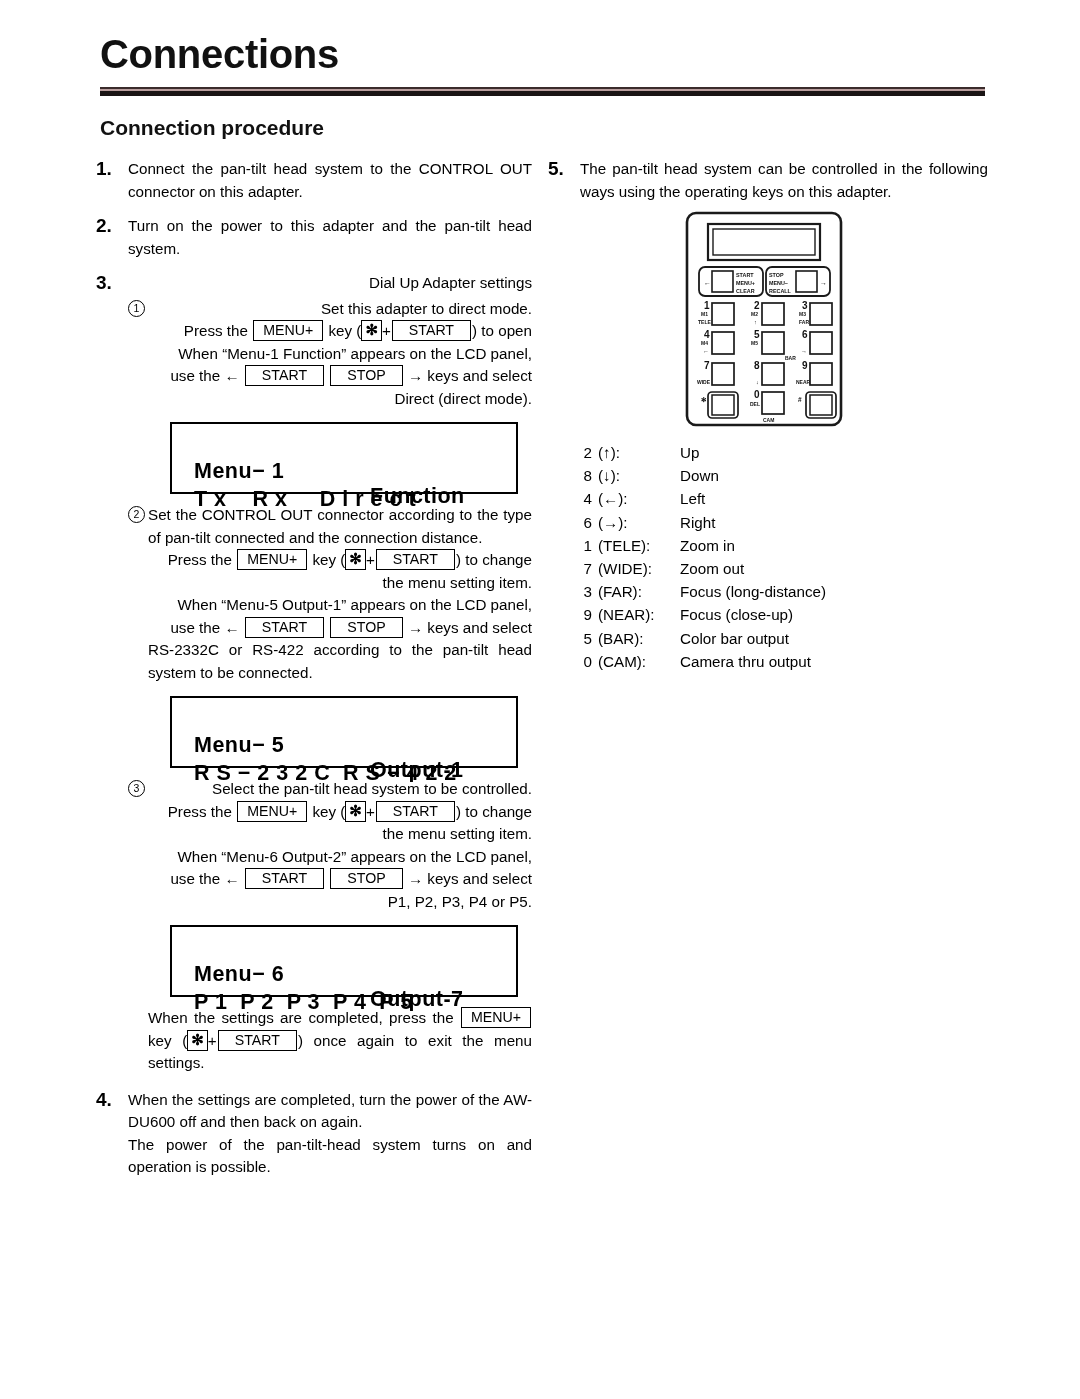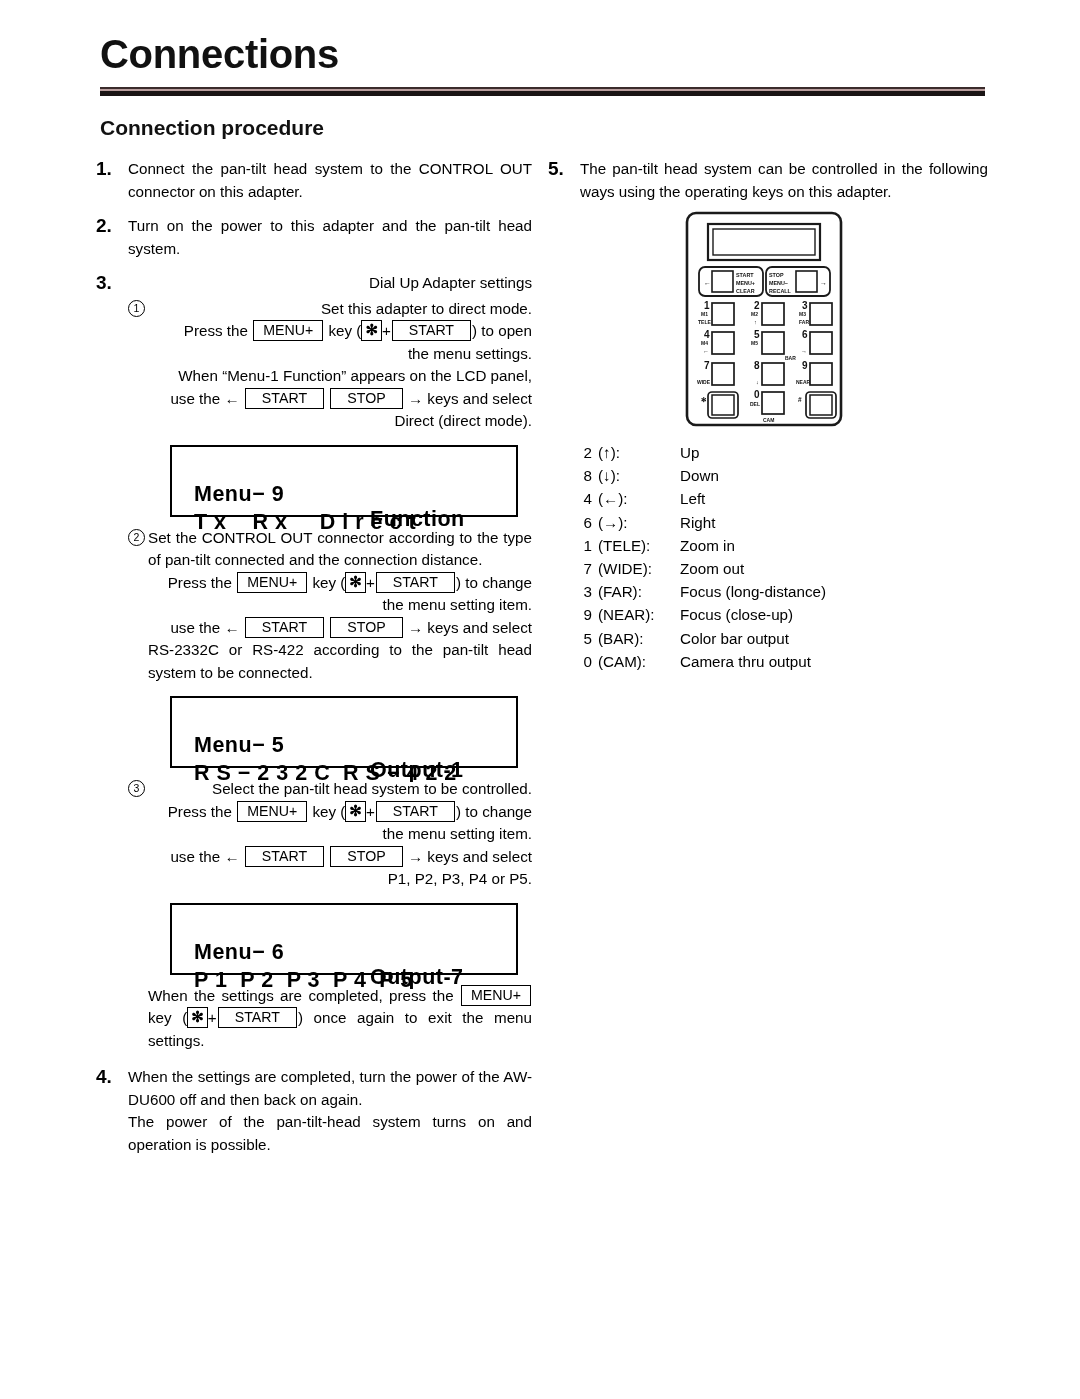--- a/index.html
+++ b/index.html
@@ -239,52 +239,52 @@
 
         <div class="subitem">
           <span class="circ">1</span>
           <div class="sub-body">
             <p class="ptext nojust">Set this adapter to direct mode.</p>
             <p class="ptext nojust">
               <span>Press the</span>
               <span class="keybox">MENU+</span>
               <span>key (</span><span class="keybox star">✻</span><span>+</span><span class="keybox wide">START</span><span>) to open</span>
             </p>
-            <p class="ptext nojust">the menu settings.</p>
             <p class="ptext nojust">When “Menu-1 Function” appears on the LCD panel,</p>
             <p class="ptext nojust">
               <span>use the ←</span>
               <span class="keybox wide">START</span>
               <span class="keybox wide">STOP</span>
               <span>→ keys and select</span>
             </p>
             <p class="ptext nojust">Direct (direct mode).</p>
           </div>
         </div>
 
         <div class="lcd">
           <div class="lcd-line lcd-l1">
-            <span class="seg-a">Menu− 9</span>
+            <span class="seg-a">Menu− 1</span>
             <span class="seg-b">Function</span>
           </div>
           <div class="lcd-line lcd-l2">
             <span class="seg-a">T x    R x     D i r e c t</span>
           </div>
         </div>
 
         <div class="subitem">
           <span class="circ">2</span>
           <div class="sub-body">
             <p class="ptext">Set the CONTROL OUT connector according to the type of pan-tilt connected and the connection distance.</p>
             <p class="ptext nojust">
               <span>Press the</span>
               <span class="keybox">MENU+</span>
               <span>key (</span><span class="keybox star">✻</span><span>+</span><span class="keybox wide">START</span><span>) to change</span>
             </p>
             <p class="ptext nojust">the menu setting item.</p>
+            <p class="ptext nojust">When “Menu-5 Output-1” appears on the LCD panel,</p>
             <p class="ptext nojust">
               <span>use the ←</span>
               <span class="keybox wide">START</span>
               <span class="keybox wide">STOP</span>
               <span>→ keys and select</span>
             </p>
             <p class="ptext">RS-2332C or RS-422 according to the pan-tilt head system to be connected.</p>
           </div>
         </div>
 
@@ -301,20 +301,21 @@
         <div class="subitem">
           <span class="circ">3</span>
           <div class="sub-body">
             <p class="ptext nojust">Select the pan-tilt head system to be controlled.</p>
             <p class="ptext nojust">
               <span>Press the</span>
               <span class="keybox">MENU+</span>
               <span>key (</span><span class="keybox star">✻</span><span>+</span><span class="keybox wide">START</span><span>) to change</span>
             </p>
             <p class="ptext nojust">the menu setting item.</p>
+            <p class="ptext nojust">When “Menu-6 Output-2” appears on the LCD panel,</p>
             <p class="ptext nojust">
               <span>use the ←</span>
               <span class="keybox wide">START</span>
               <span class="keybox wide">STOP</span>
               <span>→ keys and select</span>
             </p>
             <p class="ptext nojust">P1, P2, P3, P4 or P5.</p>
           </div>
         </div>
 

